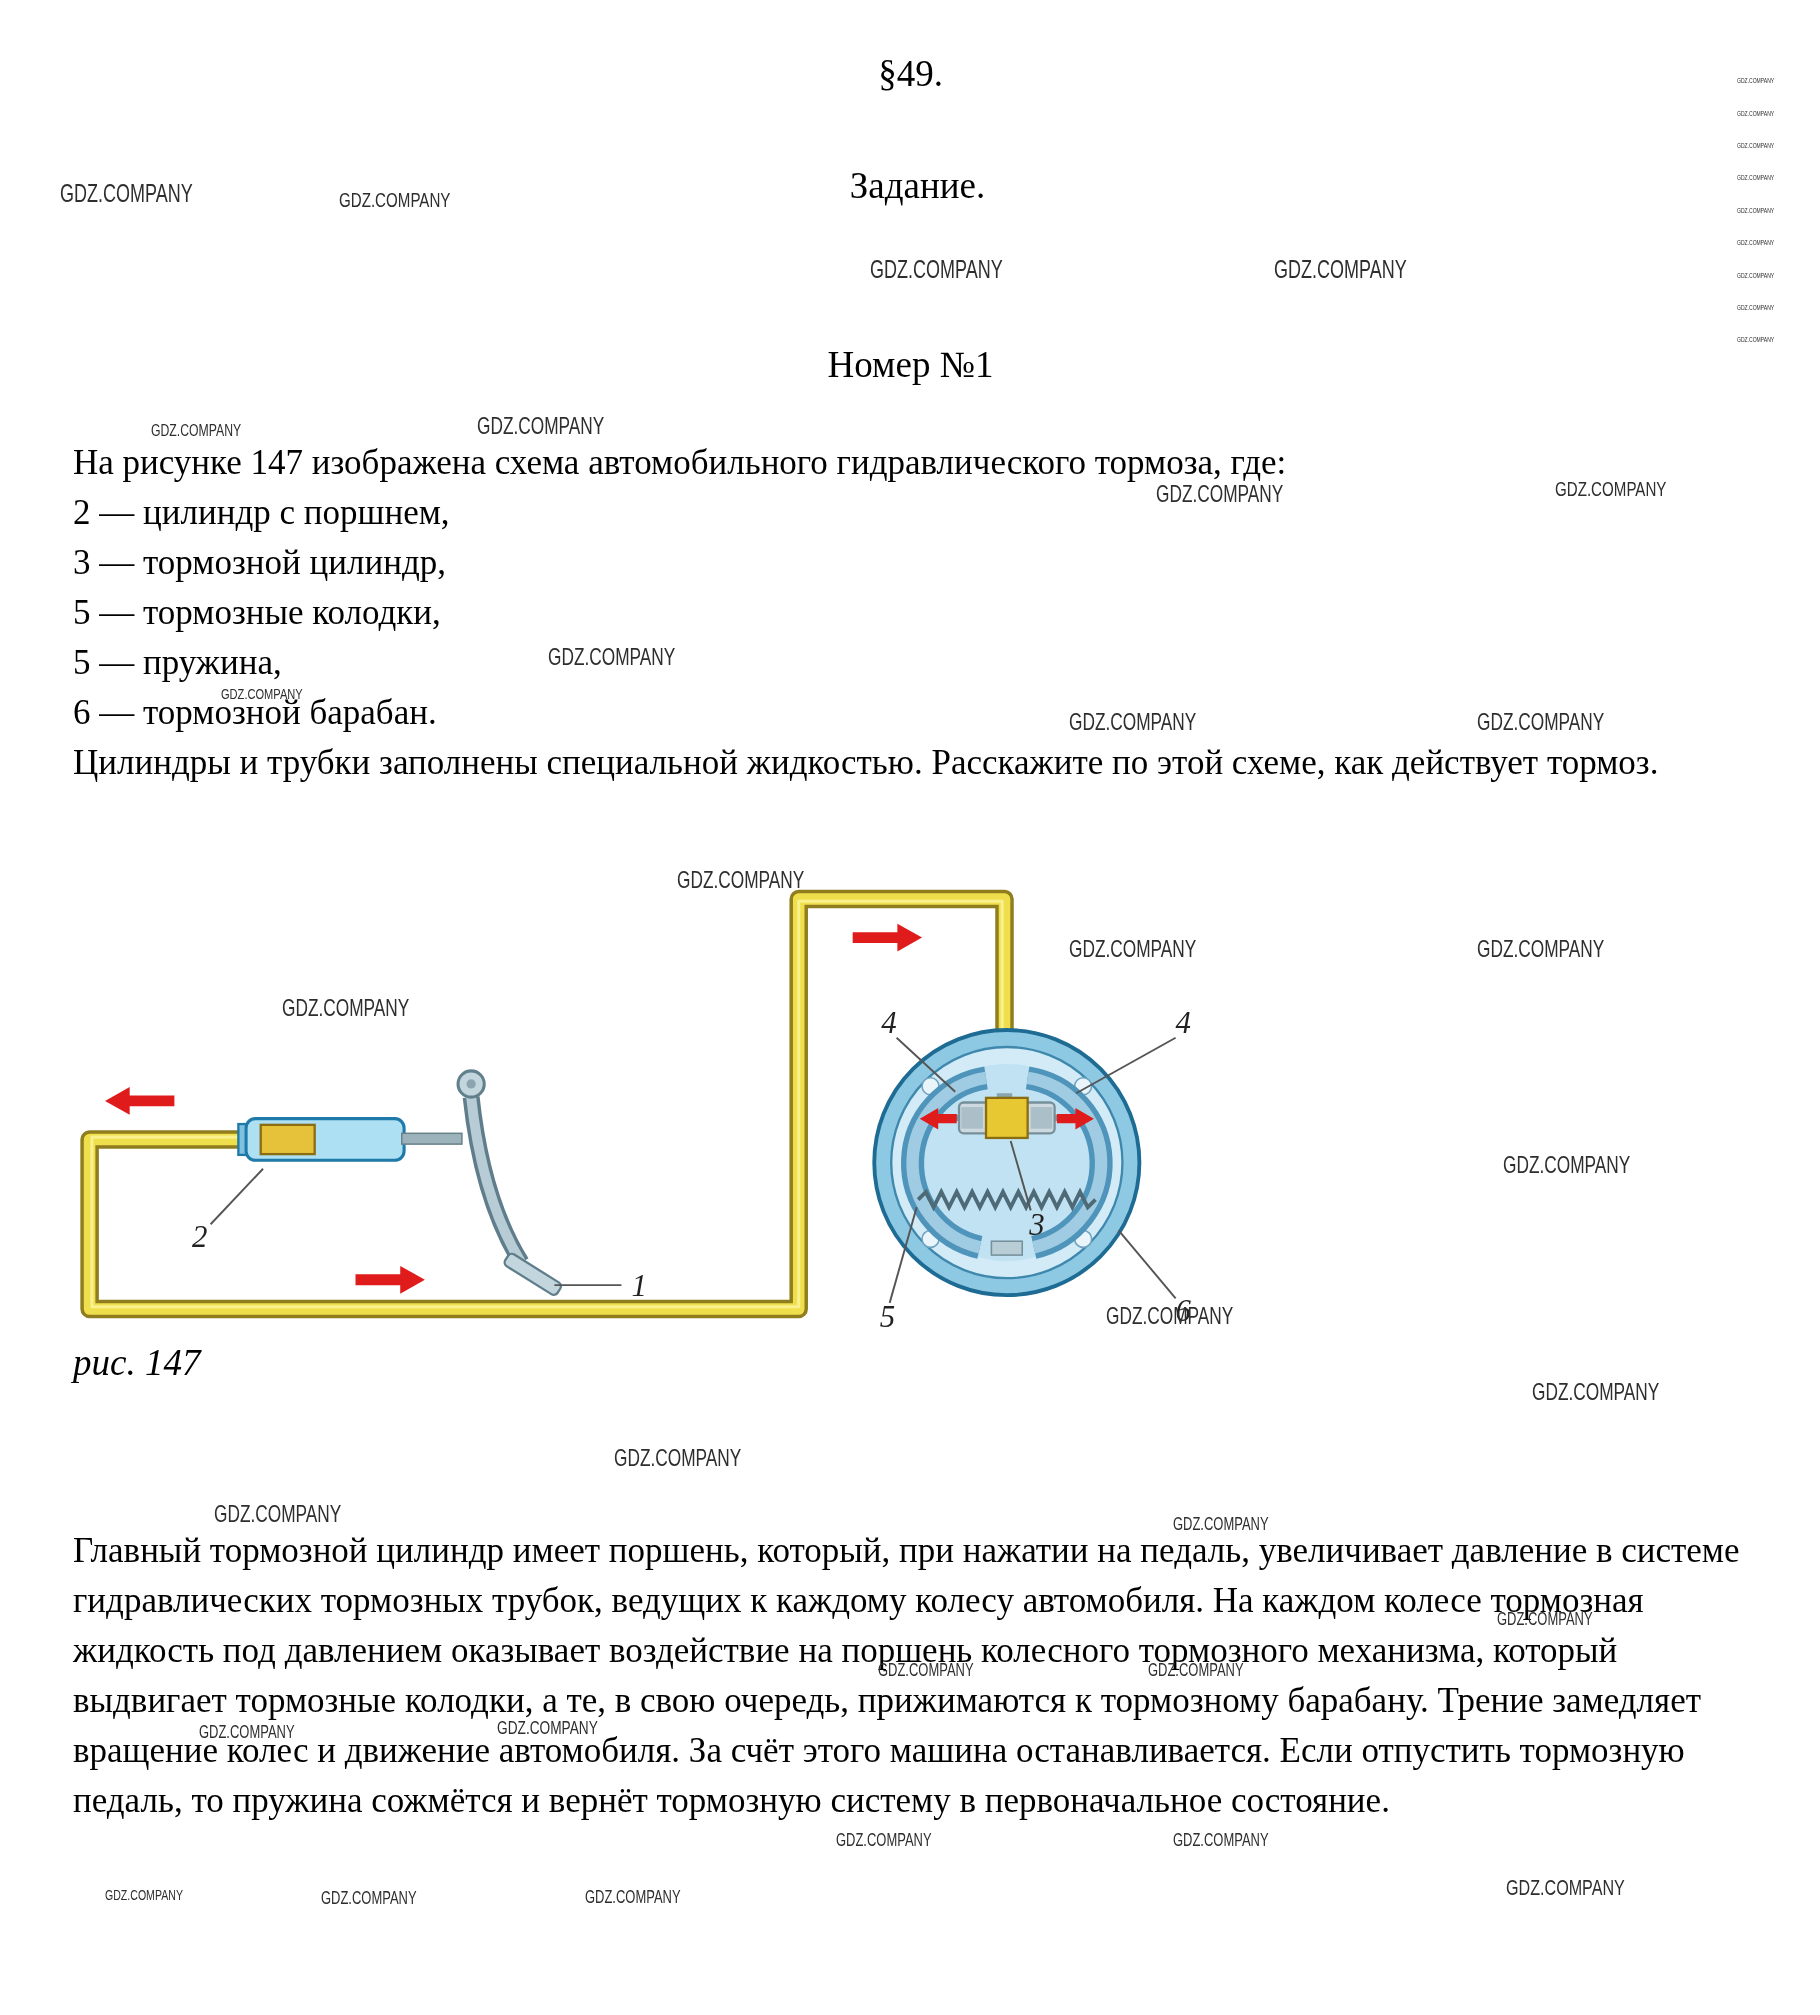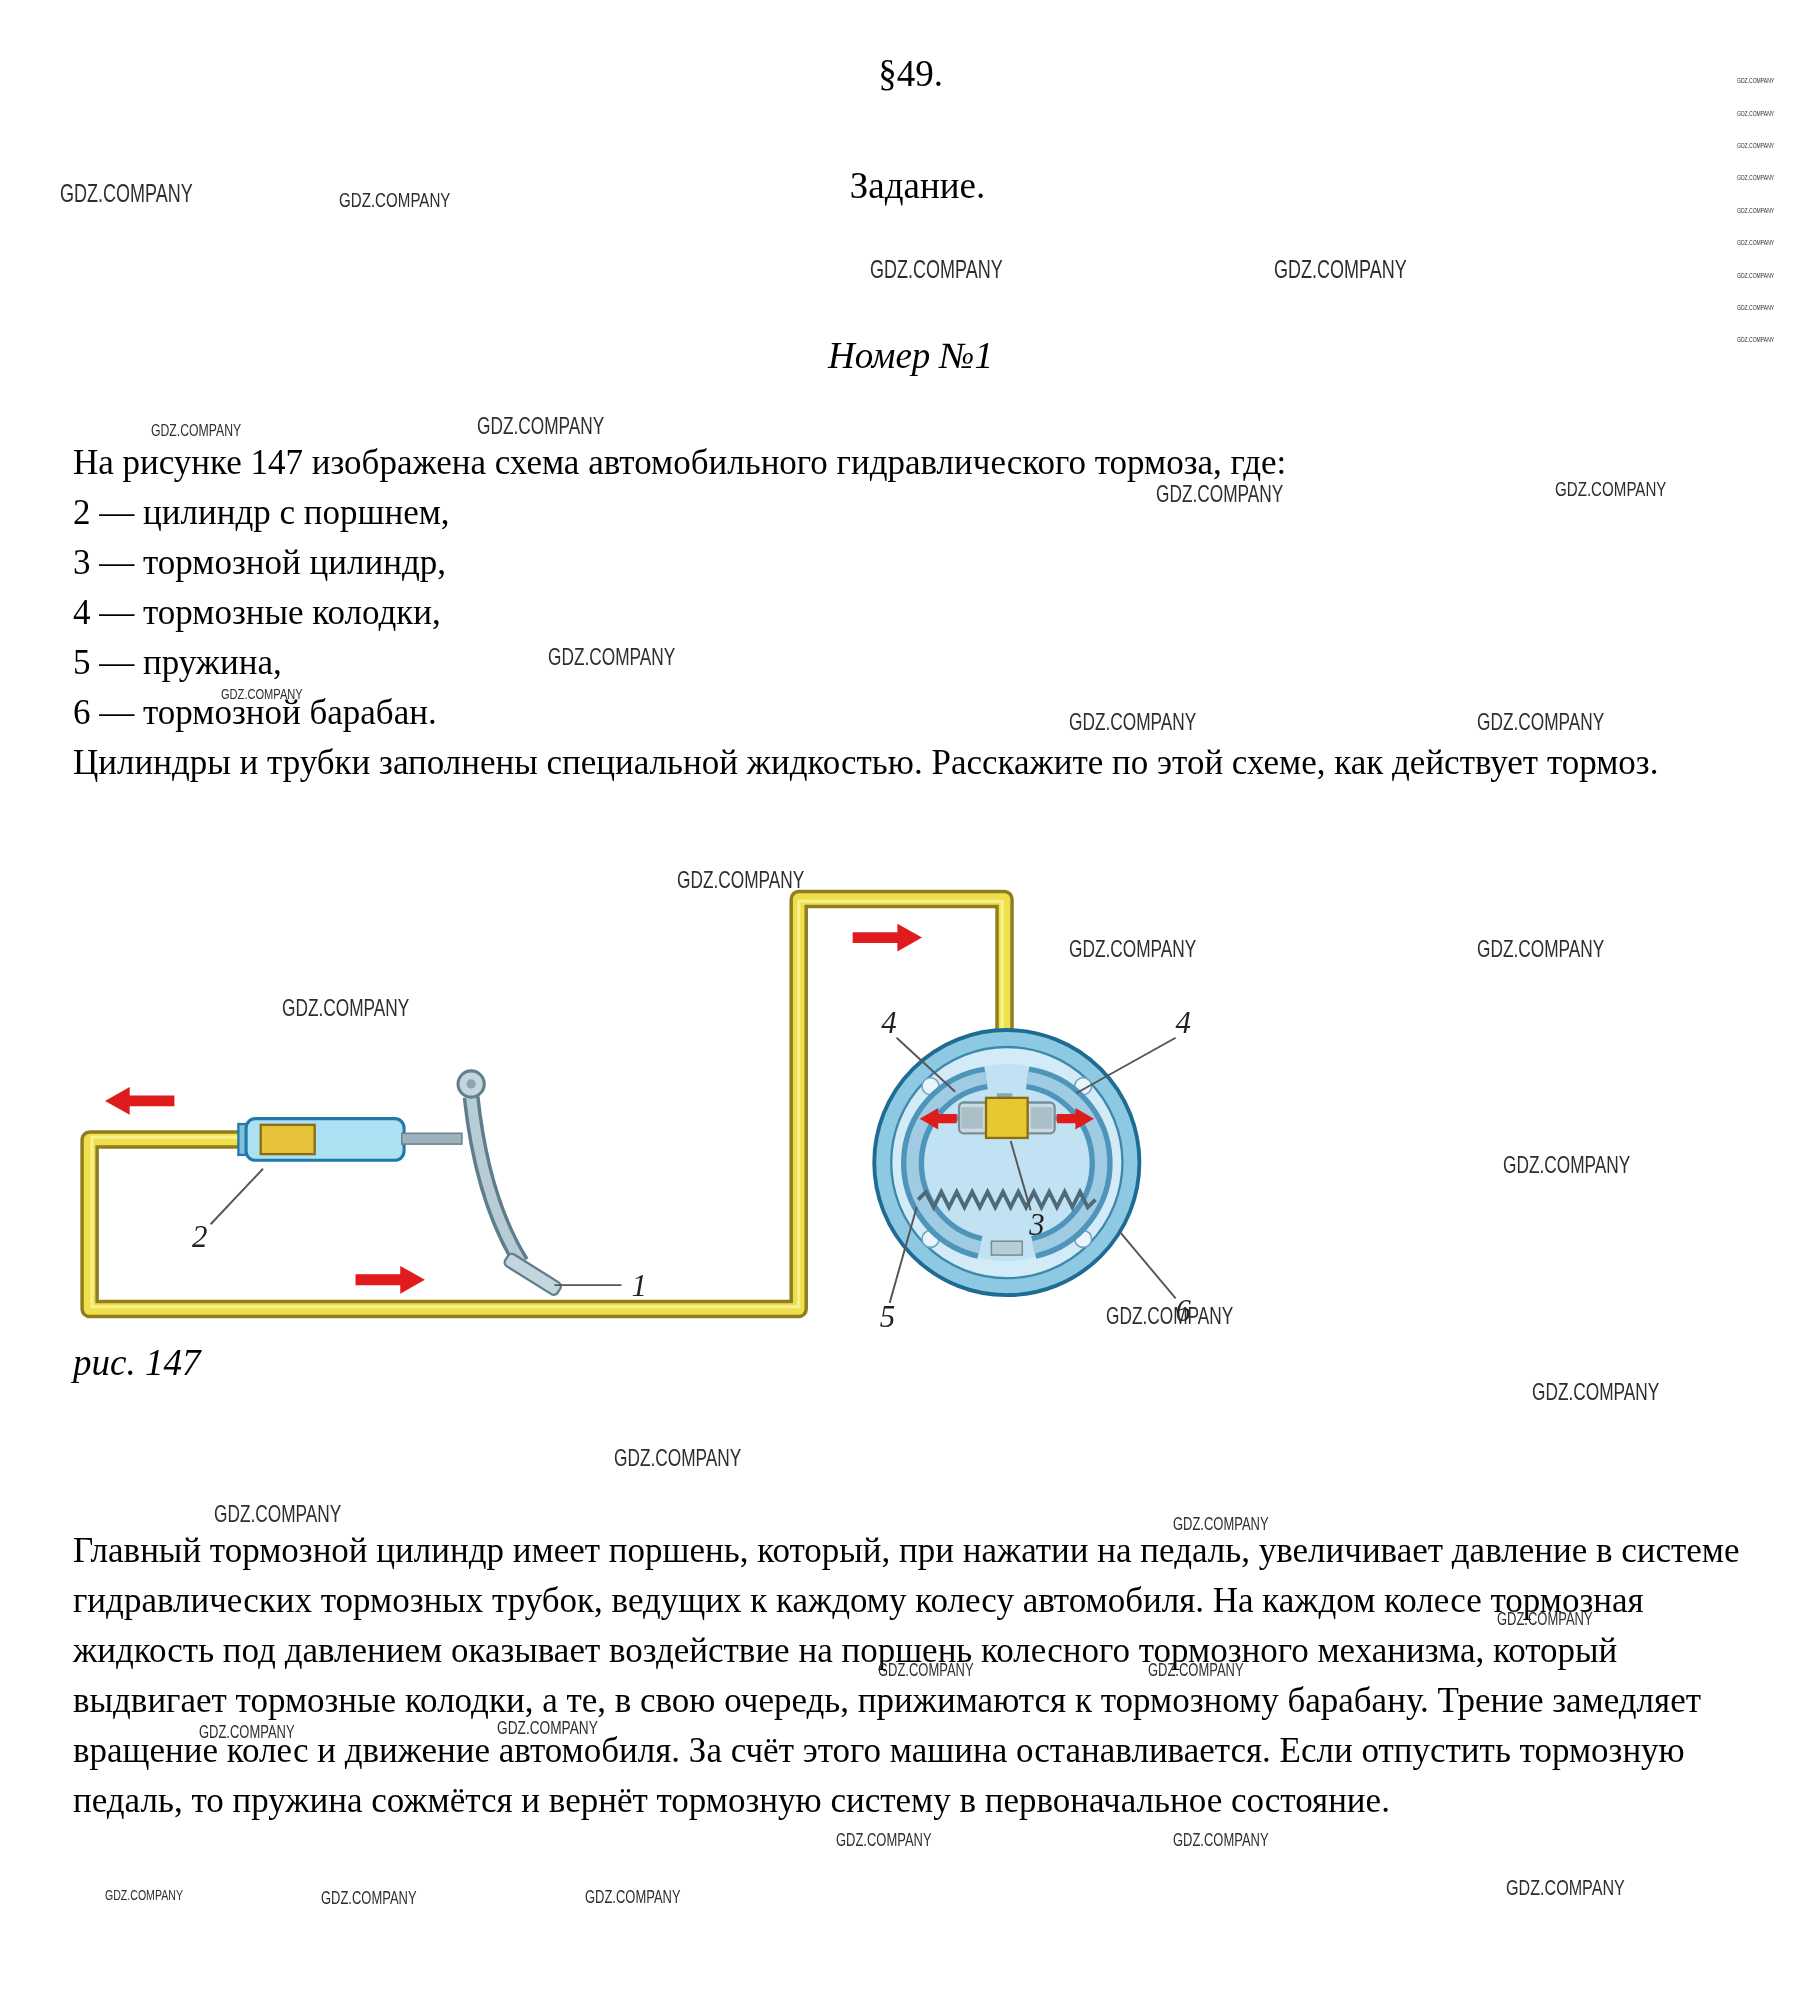--- a/index.html
+++ b/index.html
@@ -26,27 +26,27 @@
   .fig-label { font-family:"Liberation Serif", serif; font-style:italic; font-size:40px; fill:#222; }
   .leader { stroke:#555; stroke-width:2.5; }
 </style>
 </head>
 <body>
 
 <div id="page">
 
   <div class="center-head" style="top:52px;">§49.</div>
   <div class="center-head" style="top:164px;padding-left:7px;">Задание.</div>
-  <div class="center-head" style="top:334px;font-style:italic;">Номер №1</div>
+  <div class="center-head" style="top:343px;">Номер №1</div>
 
   <div class="body-block" style="top:438px;">
     <div>На рисунке 147 изображена схема автомобильного гидравлического тормоза, где:</div>
     <div class="line">2 — цилиндр с поршнем,</div>
     <div class="line">3 — тормозной цилиндр,</div>
-    <div class="line">4 — тормозные колодки,</div>
+    <div class="line">5 — тормозные колодки,</div>
     <div class="line">5 — пружина,</div>
     <div class="line">6 — тормозной барабан.</div>
     <div>Цилиндры и трубки заполнены специальной жидкостью. Расскажите по этой схеме, как действует тормоз.</div>
   </div>
 
   <svg id="diagram" width="1188" height="501" viewBox="0 0 1540 650">
 
     <g>
       <path d="M 300 360 L 65 360 L 65 580 L 985 580 L 985 48 L 1252 48 L 1252 315" fill="none" stroke="#8f7d1e" stroke-width="24" stroke-linejoin="round"></path>
       <path d="M 300 360 L 65 360 L 65 580 L 985 580 L 985 48 L 1252 48 L 1252 315" fill="none" stroke="#f0df4c" stroke-width="15" stroke-linejoin="round"></path>

